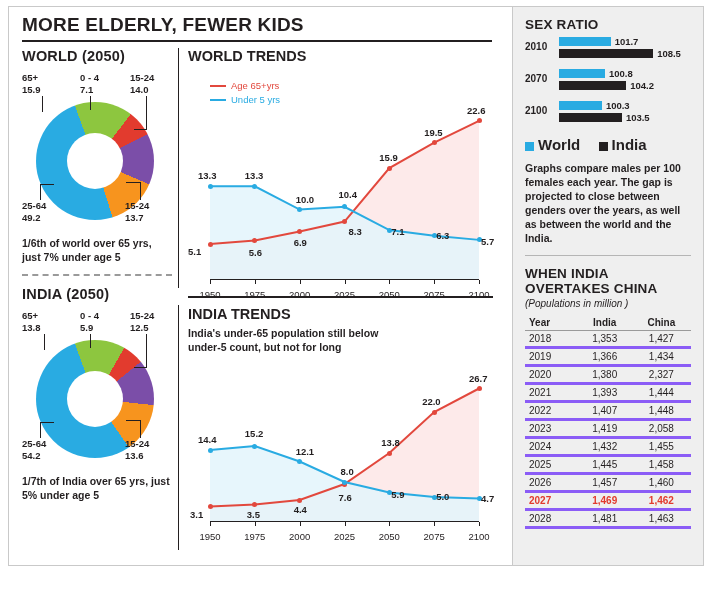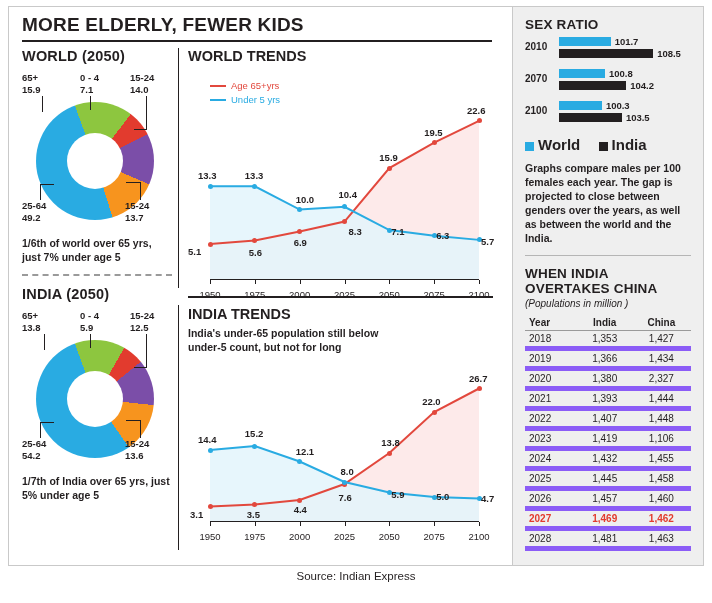--- a/index.html
+++ b/index.html
@@ -55,21 +55,21 @@
   .bar.i{background:#231f20;top:13px;}
   .bv{position:absolute;font-size:9.5px;font-weight:bold;}
   .legend2{margin-top:8px;font-size:15px;font-weight:bold;}
   .legend2 span.sw{display:inline-block;width:9px;height:9px;vertical-align:-1px;margin-right:4px;}
   .note{font-size:10.5px;line-height:14px;font-weight:bold;margin-top:8px;}
   .hr{border-top:1px solid #b5b5b5;margin:10px 0;}
   .ital{font-style:italic;font-size:10px;margin-top:2px;}
   table{border-collapse:collapse;width:100%;margin-top:6px;}
   th,td{font-size:10px;padding:2px 2px;text-align:center;}
   th{font-weight:bold;border-bottom:1px solid #9a9a9a;}
-  td{border-bottom:5px solid #8b5cf6;}
+  td{border-bottom:3px solid #8b5cf6;}
   tr.hl td{color:#e23b2e;font-weight:bold;}
   td.yr, th.yr{text-align:left;padding-left:4px;margin-top:29px;}
   .source{position:absolute;left:0;top:570px;width:712px;text-align:center;font-size:11.5px;color:#231f20;}
 </style>
 </head>
 <body>
 
 <div class="page">
   <div class="frame"></div>
 
@@ -332,21 +332,21 @@
             <td>1,444</td>
           </tr>
           <tr>
             <td class="yr">2022</td>
             <td>1,407</td>
             <td>1,448</td>
           </tr>
           <tr>
             <td class="yr">2023</td>
             <td>1,419</td>
-            <td>1,106</td>
+            <td>2,058</td>
           </tr>
           <tr>
             <td class="yr">2024</td>
             <td>1,432</td>
             <td>1,455</td>
           </tr>
           <tr>
             <td class="yr">2025</td>
             <td>1,445</td>
             <td>1,458</td>
@@ -363,14 +363,13 @@
           </tr>
           <tr>
             <td class="yr">2028</td>
             <td>1,481</td>
             <td>1,463</td>
           </tr>
         </tbody>
     </table>
   </div>
 
-  <div class="source">Source: Indian Express</div>
 </div>
 
 </body></html>

